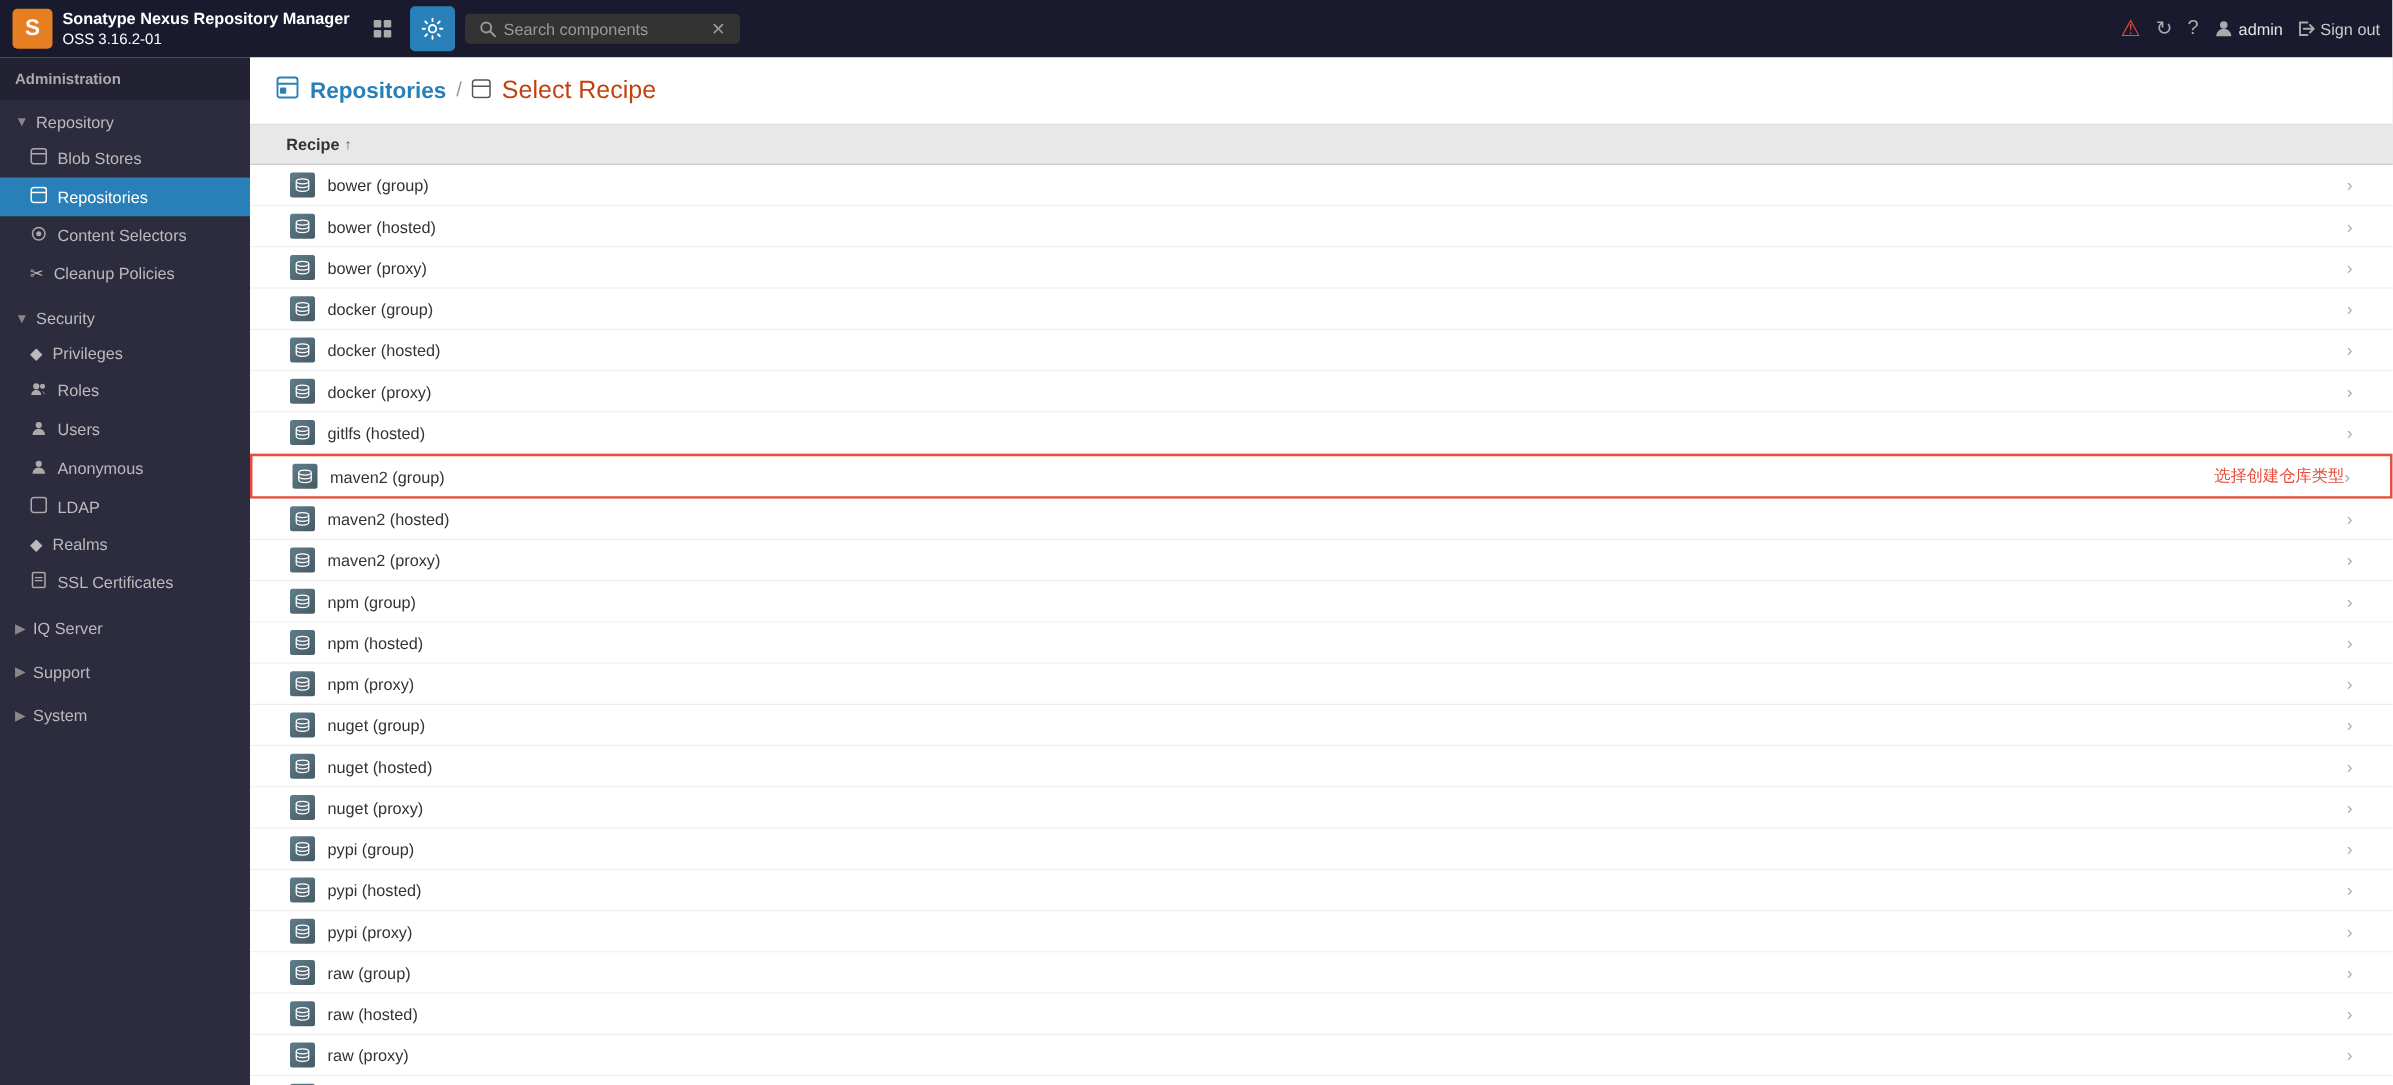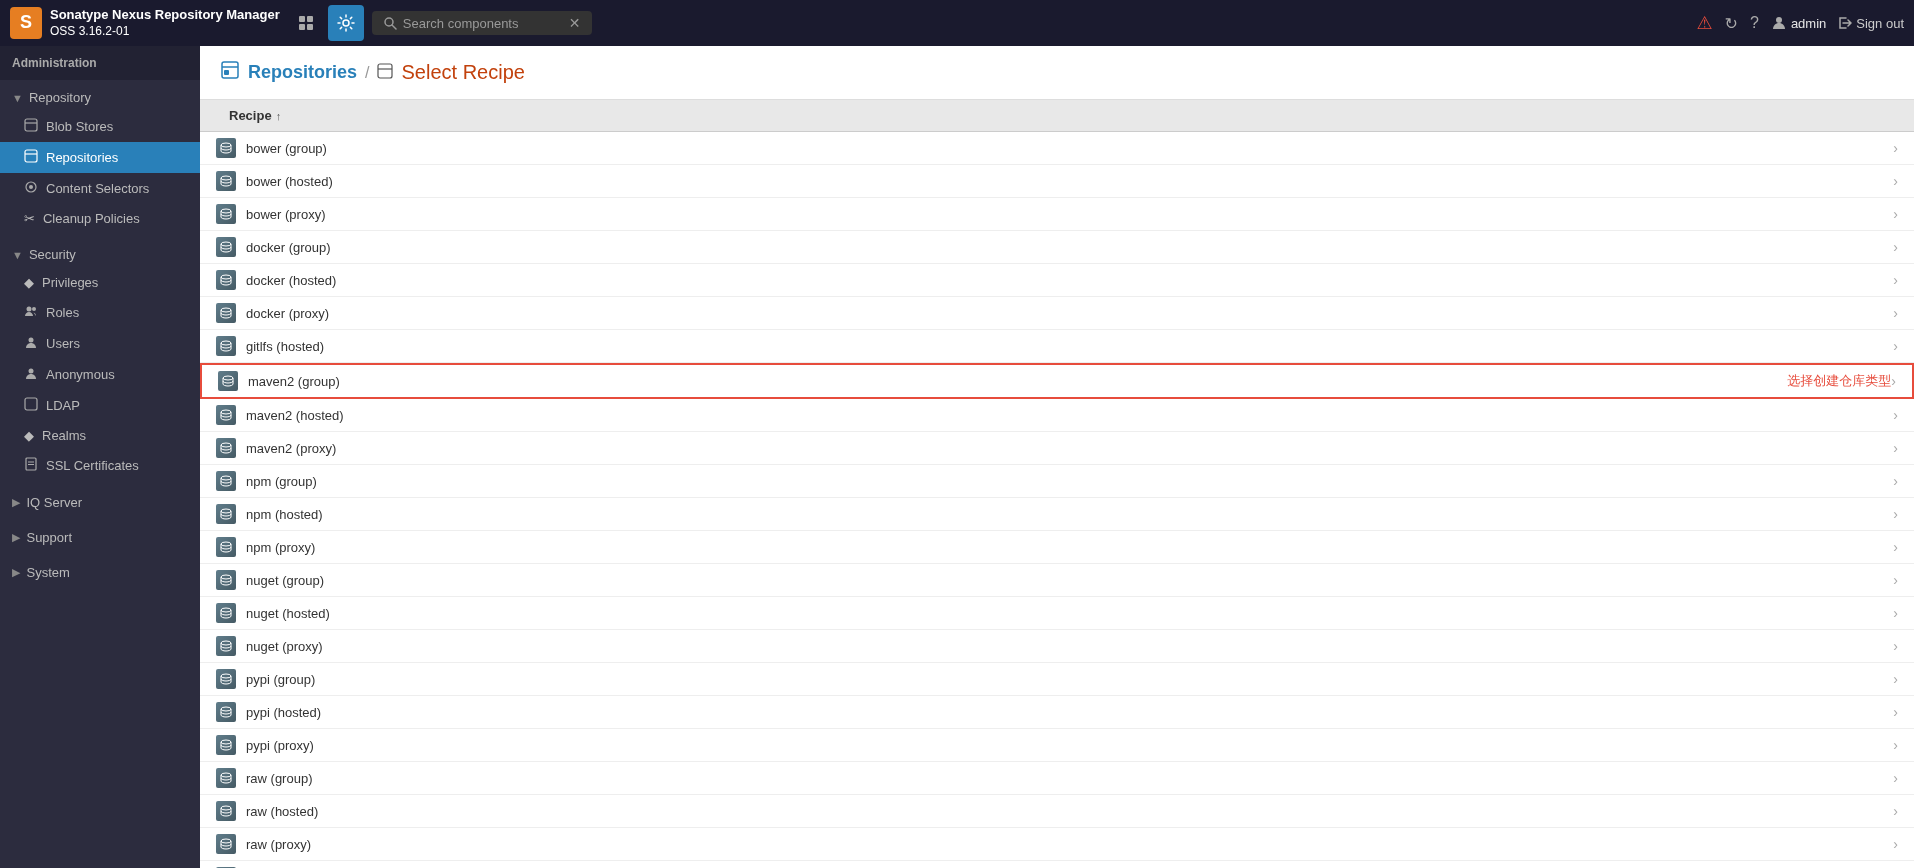--- a/index.html
+++ b/index.html
@@ -160,21 +160,21 @@
       font-weight: bold;
       font-size: 13px;
       color: #333;
       position: sticky; top: 0; z-index: 1;
     }
     .table-header .col-recipe { flex: 1; display: flex; align-items: center; gap: 4px; }
     .sort-asc { font-size: 11px; color: #555; }
     .table-row {
       display: flex;
       align-items: center;
-      padding: 6px 16px;
+      padding: 6px 32px;
       border-bottom: 1px solid #eee;
       cursor: pointer;
       background: #fff;
     }
     .table-row.highlighted {
       border: 2px solid #e74c3c;
     }
     .table-row .row-icon {
       width: 20px; height: 20px;
       background: #888;

